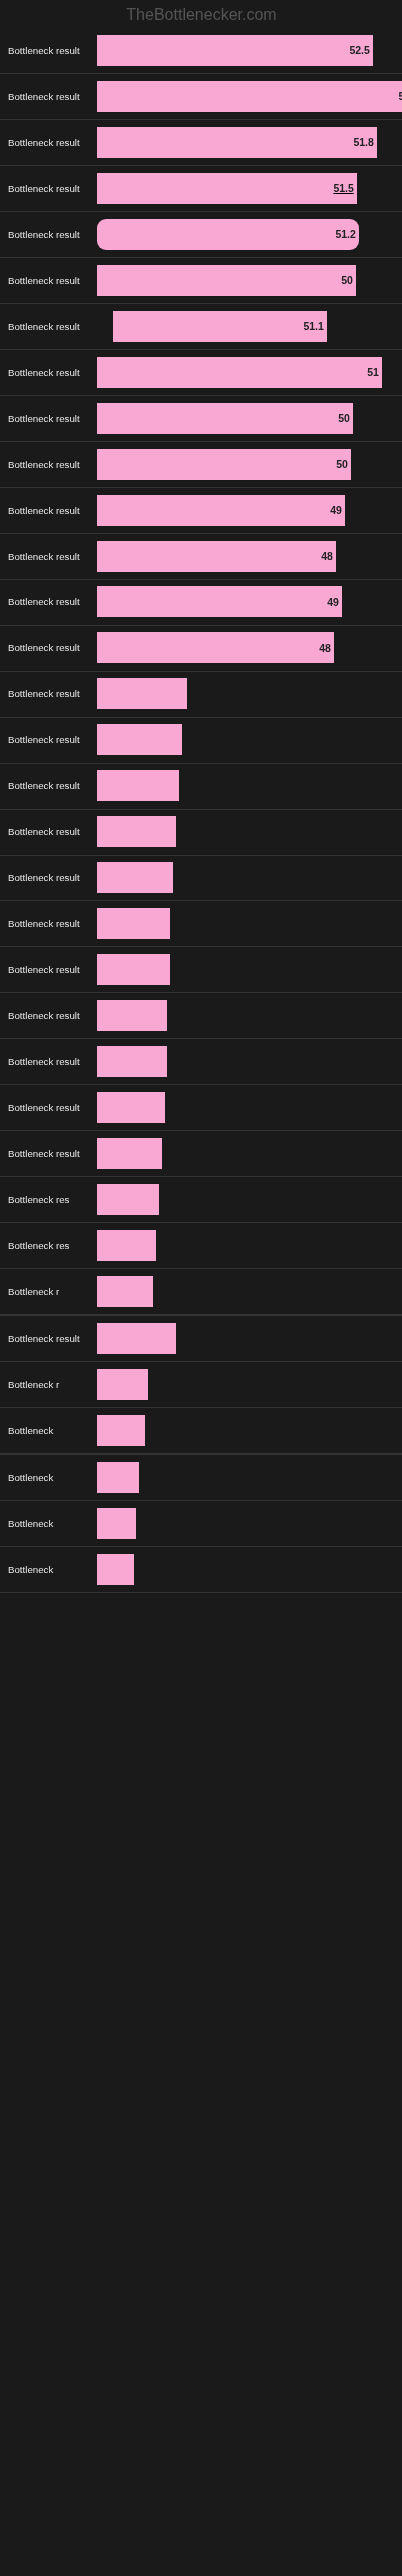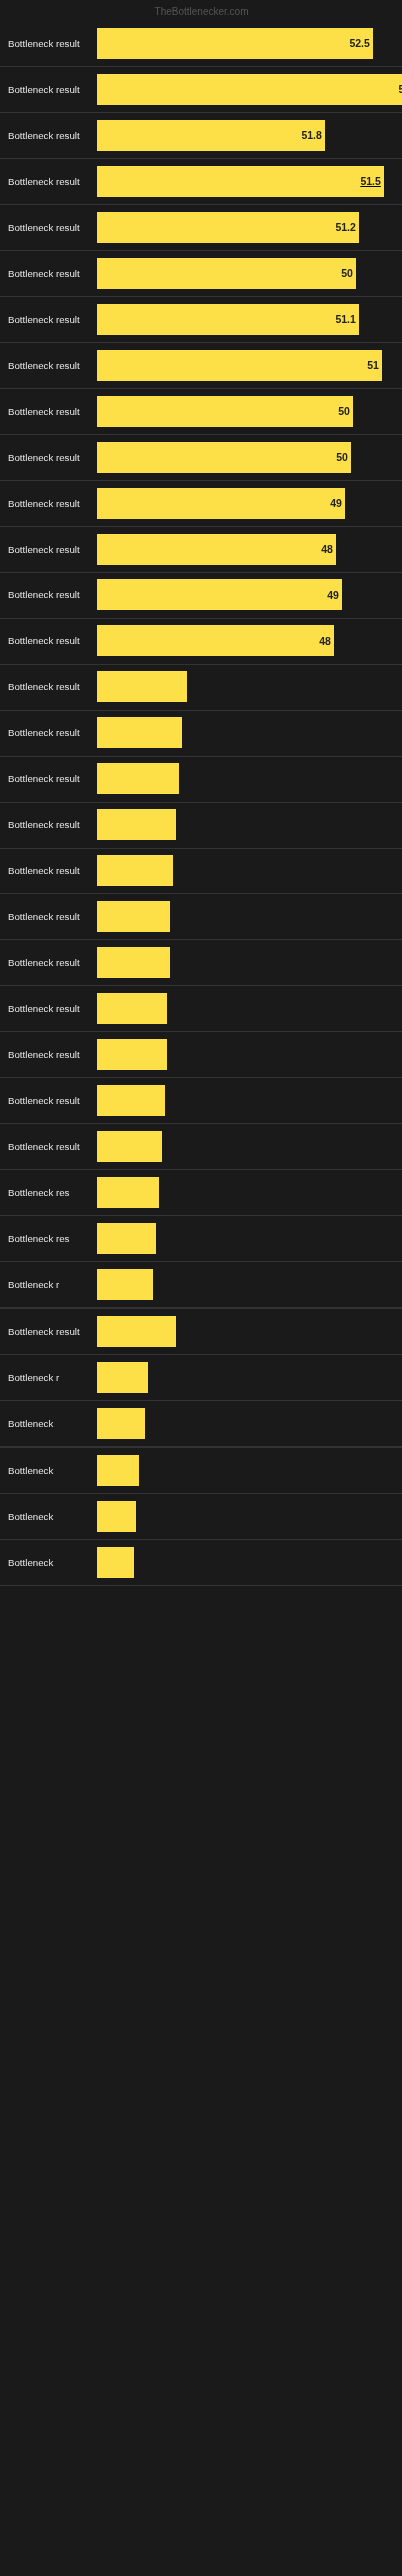--- a/index.html
+++ b/index.html
@@ -10,21 +10,21 @@
     body {
       width: 403px;
       min-height: 2576px;
       background: #1a1a1a;
       font-family: Arial, sans-serif;
       position: relative;
     }
     .site-title {
       text-align: center;
       color: #555;
-      font-size: 10px;
+      font-size: 16px;
       padding: 6.4px 0 3.2px 0;
       background: #1a1a1a;
     }
     .bar-container {
       display: flex;
       align-items: center;
       margin: 1.6px 0;
       height: 42px;
       padding: 3.2px 0;
     }
@@ -39,21 +39,21 @@
     .bar-track {
       flex: 1;
       height: 31px;
       background: transparent;
       position: relative;
       display: flex;
       align-items: center;
     }
     .bar-fill {
       height: 31px;
-      background: #fde047;
+      background: #f9a8d4;
       display: flex;
       align-items: center;
       justify-content: flex-end;
       padding-right: 3.2px;
     }
     .bar-value {
       color: #222;
       font-size: 10.5px;
       font-weight: bold;
       white-space: nowrap;
@@ -87,57 +87,57 @@
       <div class="bar-track">
         <div class="bar-fill" style="width: 325px;">
           <span class="bar-value">52.3</span>
         </div>
       </div>
     </div>
     <div class="separator"></div>
     <div class="bar-container">
       <div class="bar-label">Bottleneck result</div>
       <div class="bar-track">
-        <div class="bar-fill" style="width: 228px;">
+        <div class="bar-fill" style="width: 280px;">
           <span class="bar-value">51.8</span>
         </div>
       </div>
     </div>
     <div class="separator"></div>
     <div class="bar-container">
       <div class="bar-label">Bottleneck result</div>
       <div class="bar-track">
-        <div class="bar-fill" style="width: 287px; text-decoration: underline;">
+        <div class="bar-fill" style="width: 260px; text-decoration: underline;">
           <span class="bar-value">51.5</span>
         </div>
       </div>
     </div>
     <div class="separator"></div>
     <div class="bar-container">
       <div class="bar-label">Bottleneck result</div>
       <div class="bar-track">
-        <div class="bar-fill" style="width: 262px;">
+        <div class="bar-fill" style="width: 262px; border-radius: 9px;">
           <span class="bar-value">51.2</span>
         </div>
       </div>
     </div>
     <div class="separator"></div>
     <div class="bar-container">
       <div class="bar-label">Bottleneck result</div>
       <div class="bar-track">
         <div class="bar-fill" style="width: 259px;">
           <span class="bar-value">50</span>
         </div>
       </div>
     </div>
     <div class="separator"></div>
     <div class="bar-container">
       <div class="bar-label">Bottleneck result</div>
       <div class="bar-track">
-        <div class="bar-fill" style="width: 262px;">
+        <div class="bar-fill" style="width: 214px; margin-left: 16px;">
           <span class="bar-value">51.1</span>
         </div>
       </div>
     </div>
     <div class="separator"></div>
     <div class="bar-container">
       <div class="bar-label">Bottleneck result</div>
       <div class="bar-track">
         <div class="bar-fill" style="width: 285px;">
           <span class="bar-value">51</span>

